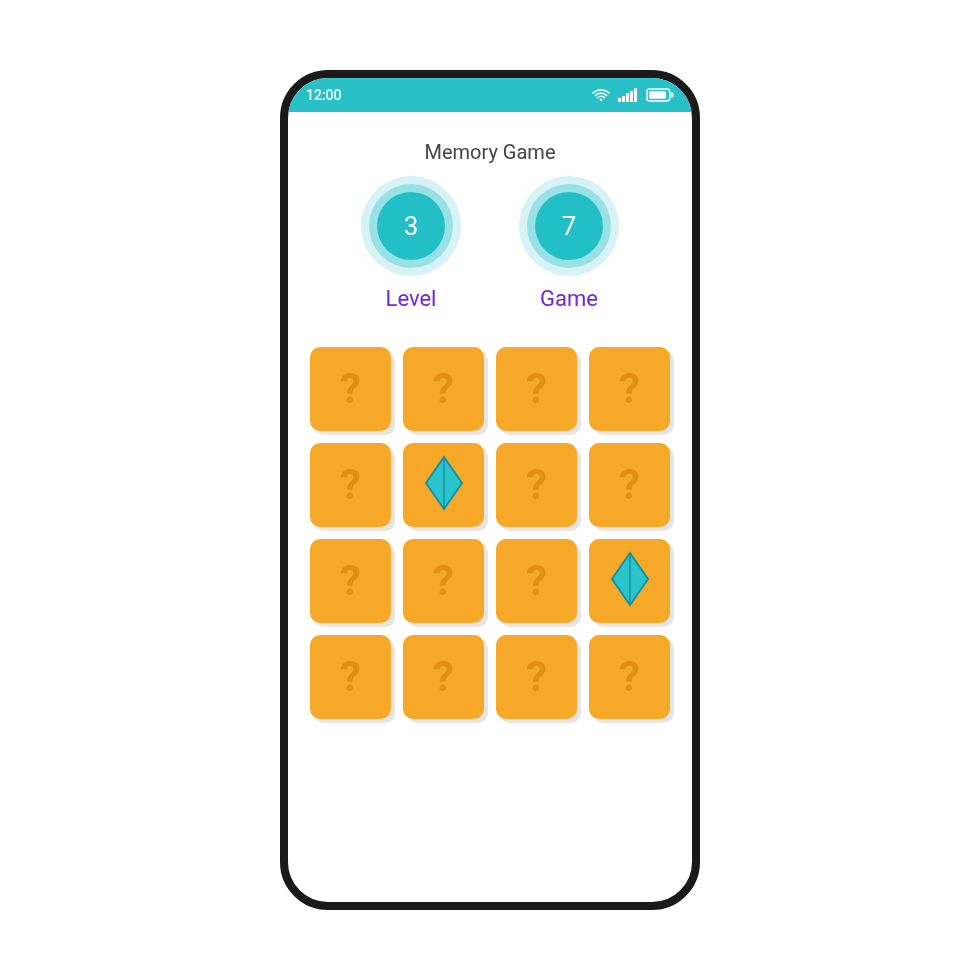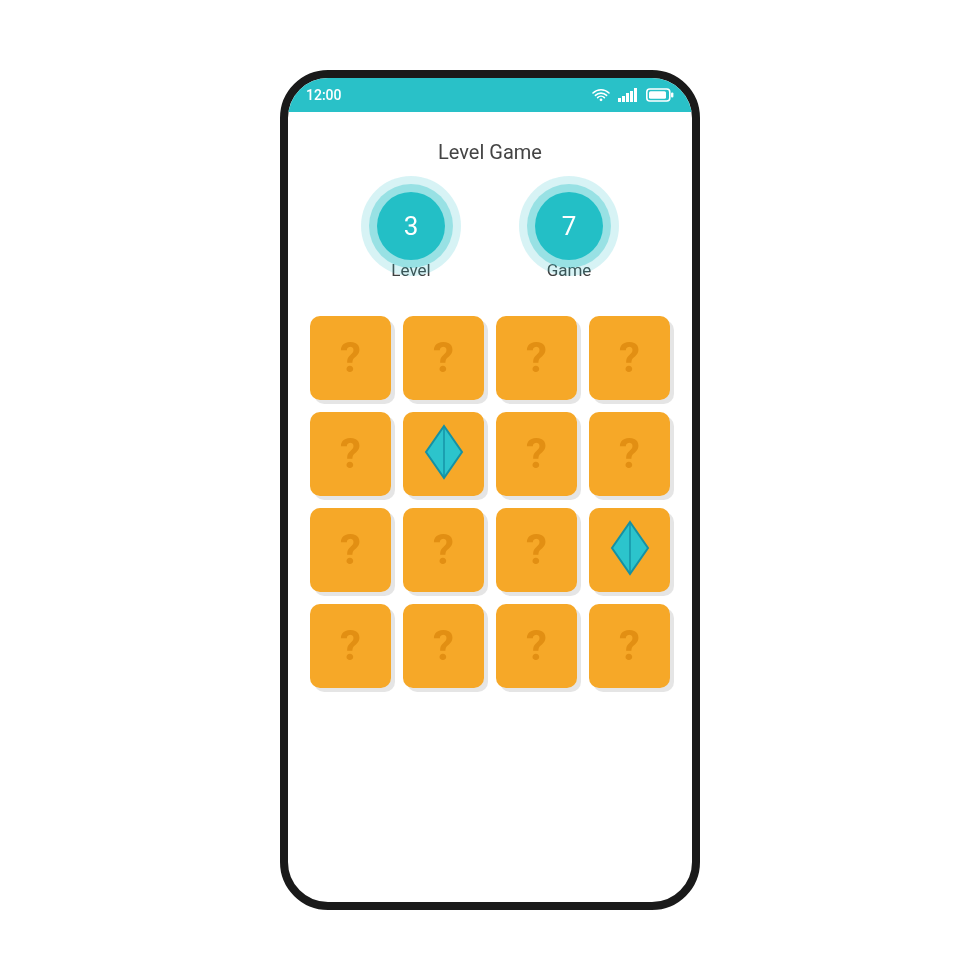--- a/index.html
+++ b/index.html
@@ -59,22 +59,23 @@
     background: #23bfc6;
     display: flex; align-items: center; justify-content: center;
     color: #ffffff;
     font-size: 26px;
     position: relative;
     box-shadow:
       0 0 0 8px rgba(35,191,198,0.35),
       0 0 0 16px rgba(35,191,198,0.18);
   }
   .stat-label {
-    font-size: 17px;
-    color: #404040;
+    margin-top: 26px;
+    font-size: 22px;
+    color: #6d28d9;
   }
 
   
   .grid {
     margin: 36px 22px 0 22px;
     display: grid;
     grid-template-columns: repeat(4, 1fr);
     grid-auto-rows: 84px;
     gap: 12px 12px;
   }
@@ -135,21 +136,21 @@
         <span>
           <svg width="28" height="14" viewBox="0 0 28 14">
             <rect x="0.8" y="1" width="23" height="12" rx="3" ry="3" fill="none" stroke="#fff" stroke-width="1.6"></rect>
             <rect x="3" y="3.2" width="17" height="7.6" rx="1.5" fill="#fff"></rect>
             <rect x="25" y="4.5" width="2.4" height="5" rx="1" fill="#fff"></rect>
           </svg>
         </span>
       </div>
     </div>
 
-    <div class="title">Level Game</div>
+    <div class="title">Memory Game</div>
 
     <div class="stats">
       <div class="stat">
         <div class="circle">
           <span>3</span>
         </div>
         <div class="stat-label">Level</div>
       </div>
       <div class="stat">
         <div class="circle">

